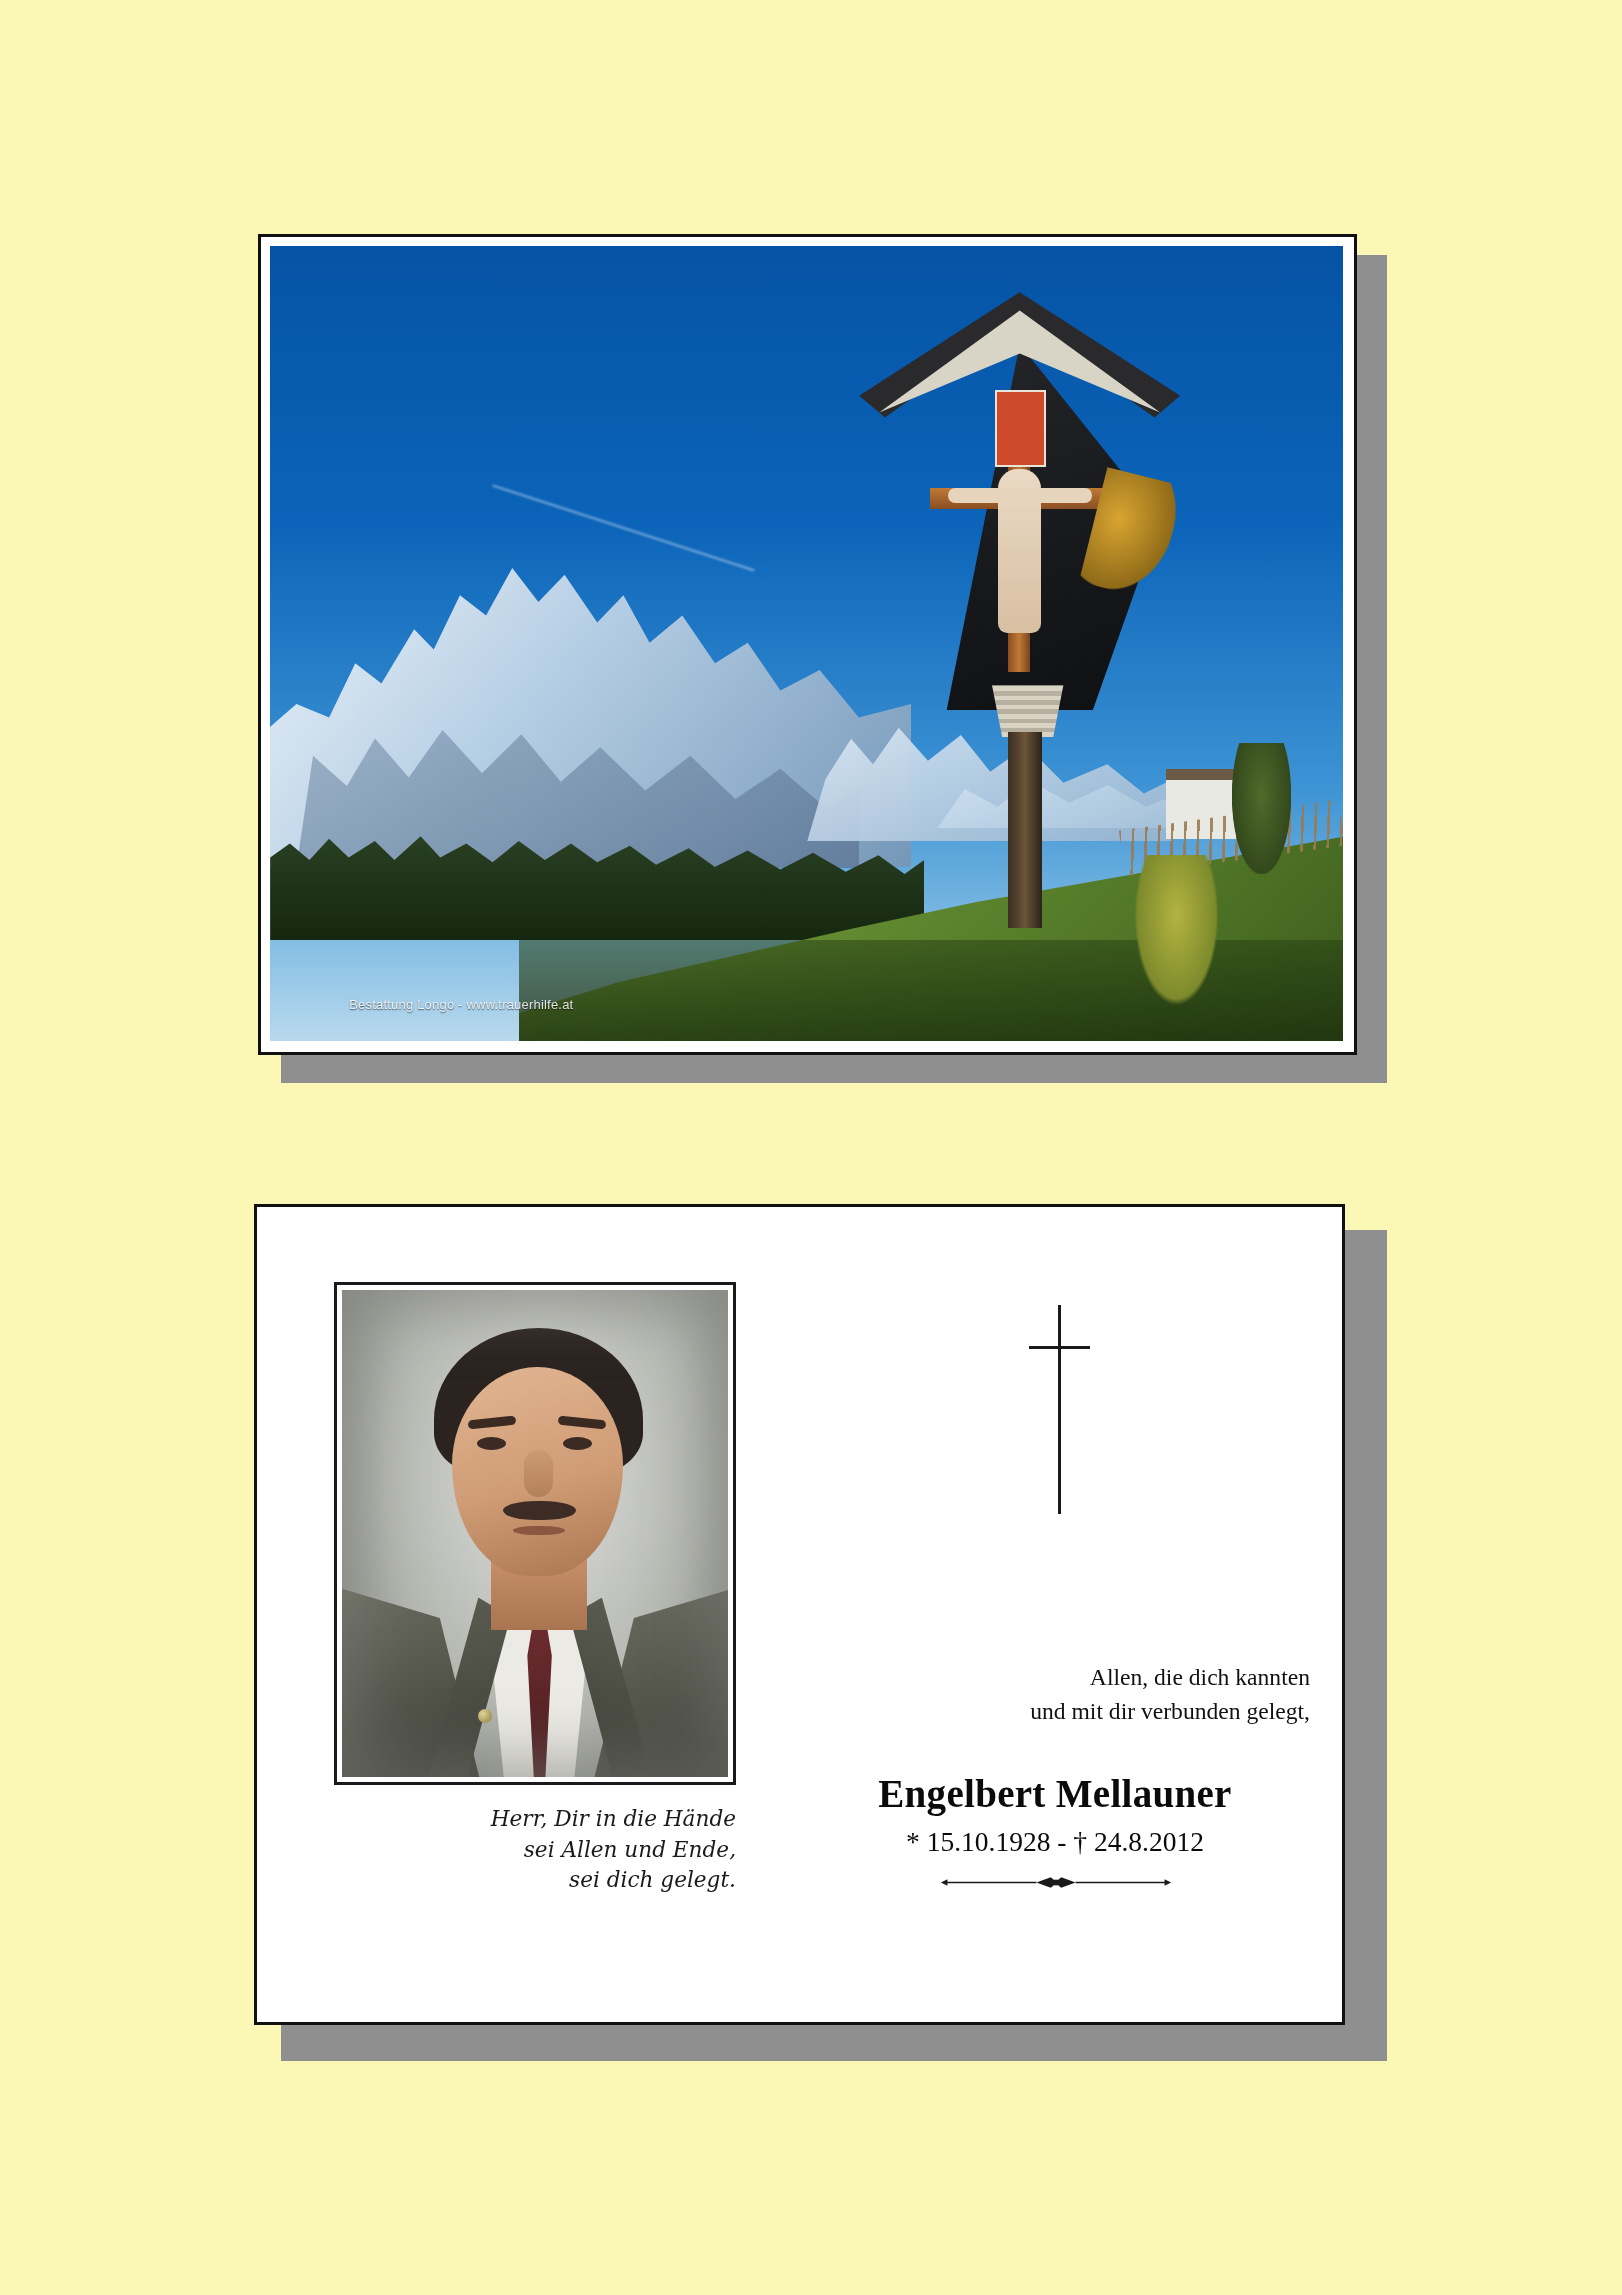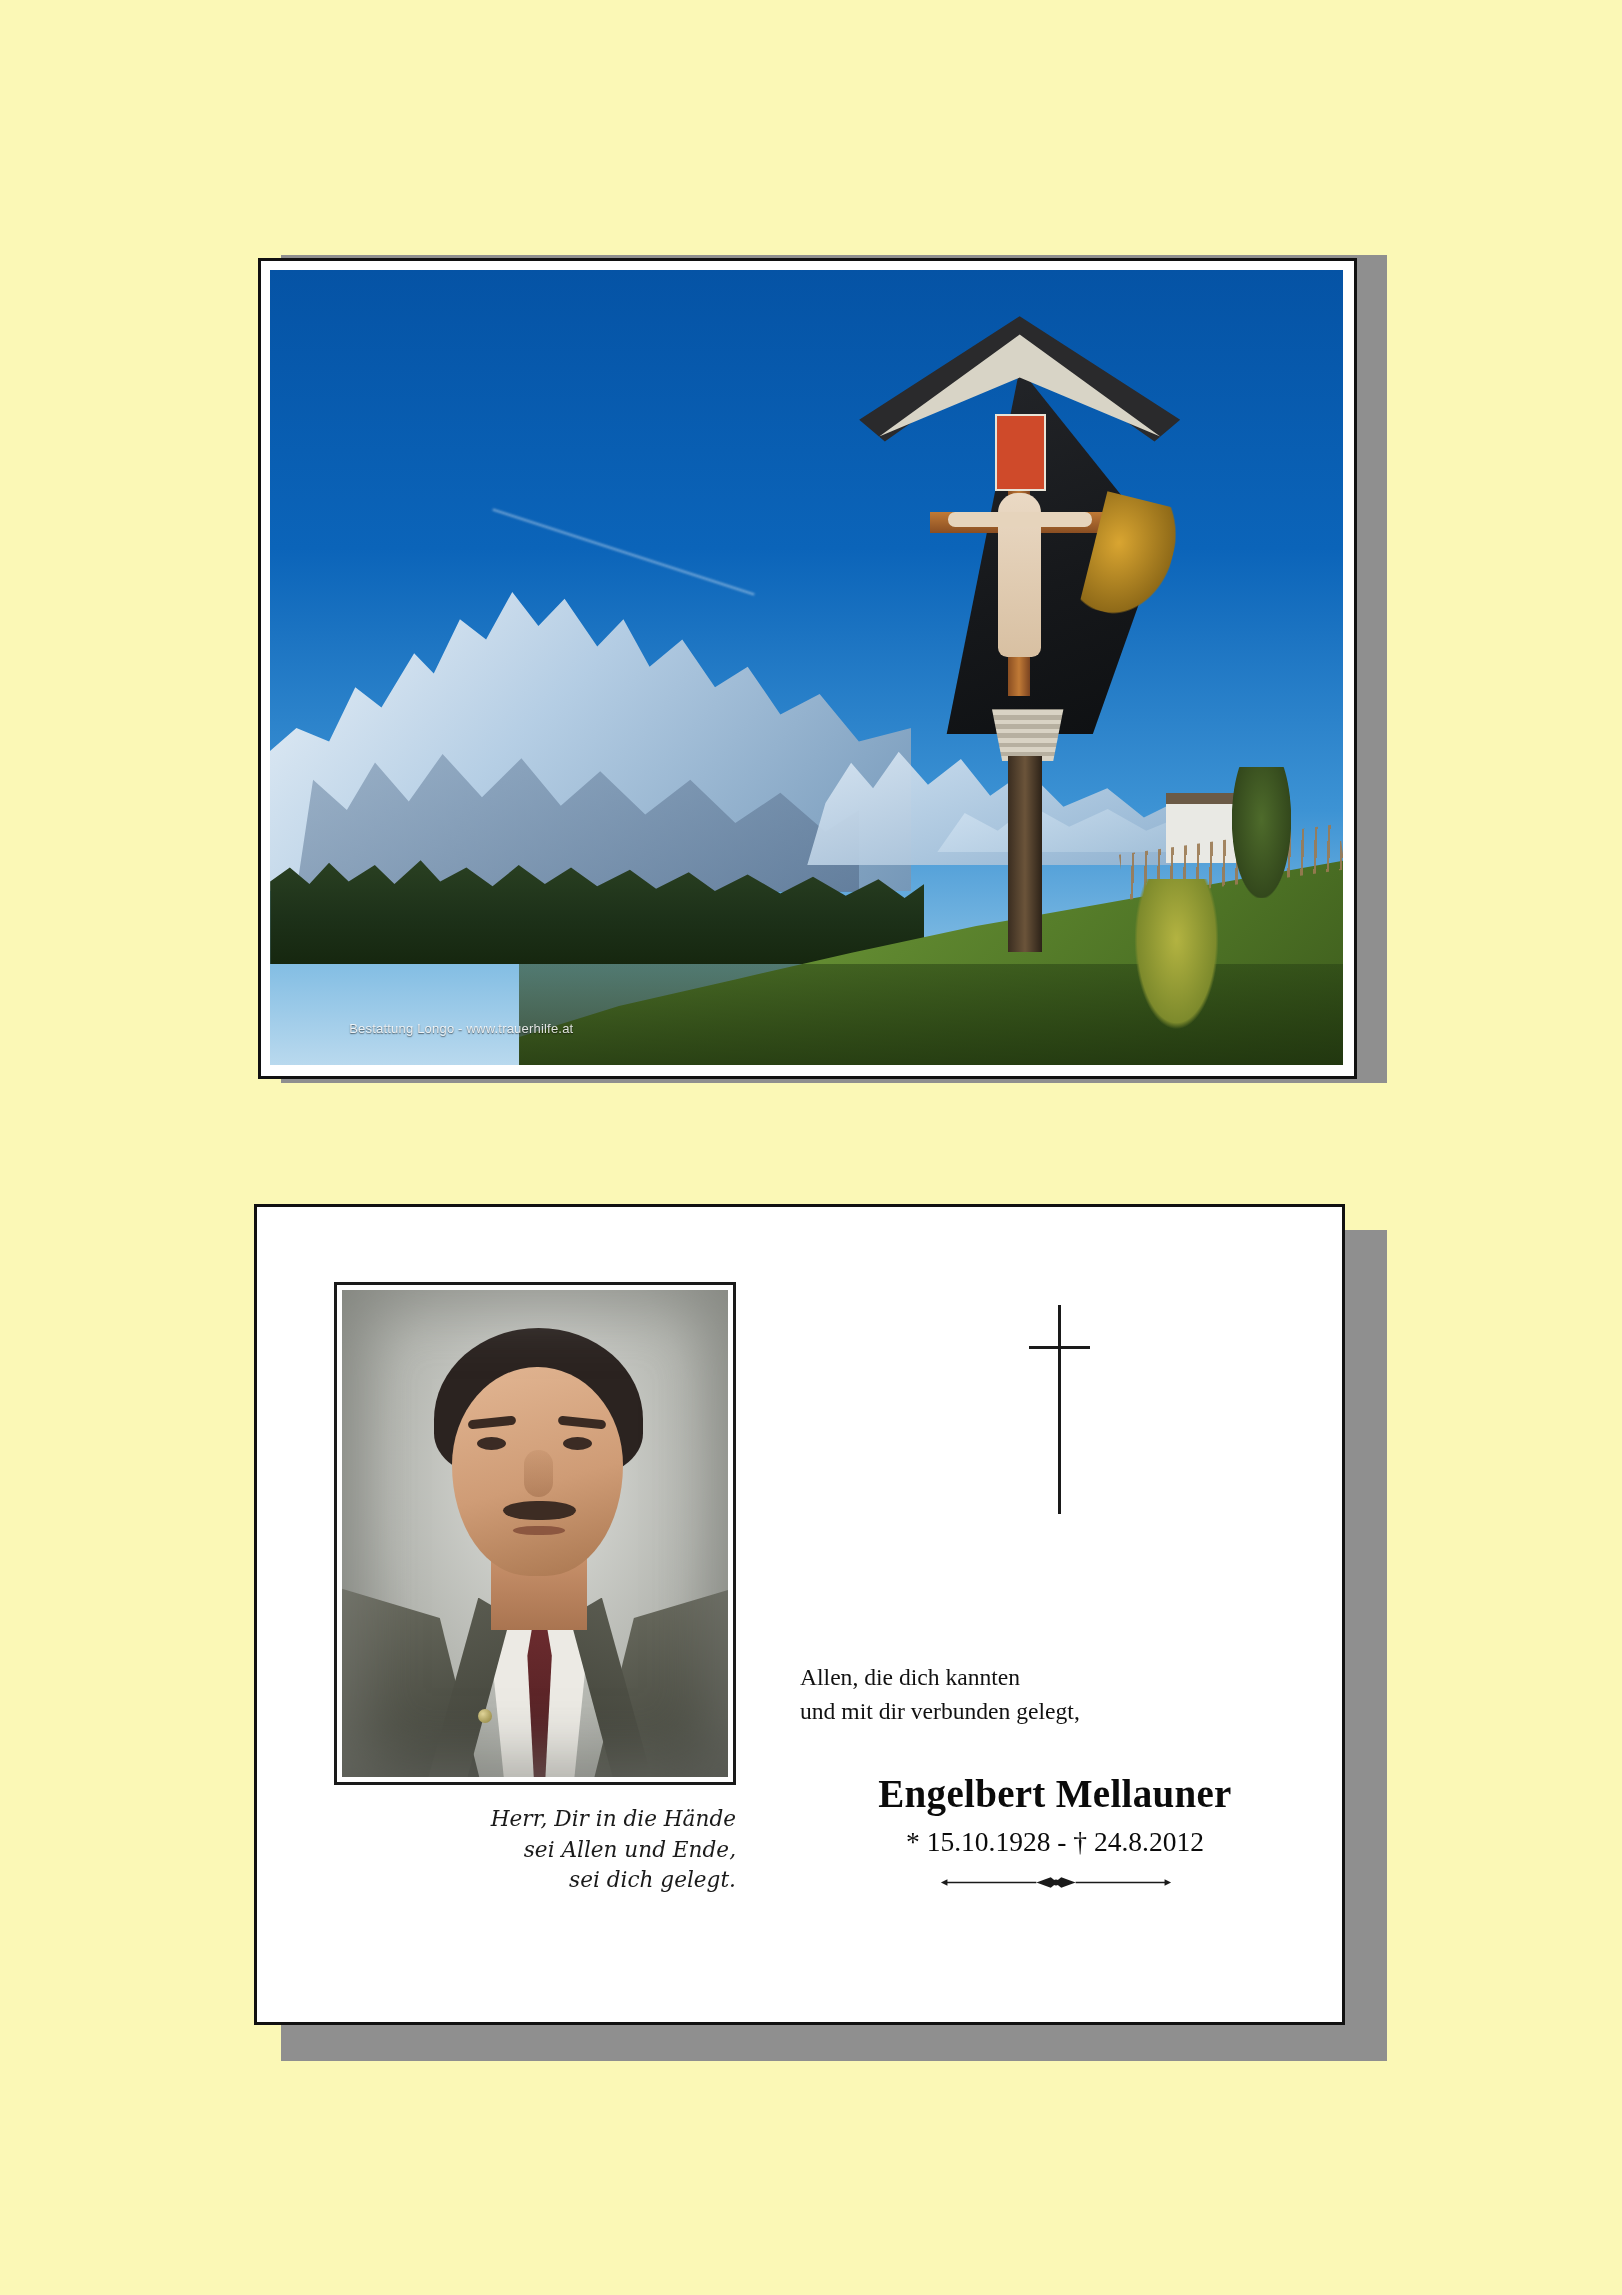--- a/index.html
+++ b/index.html
@@ -28,21 +28,20 @@
   }
   #top-card {
     position: absolute;
     left: 258px;
     top: 234px;
     width: 1099px;
     height: 821px;
     background: #ffffff;
     border: 3.9px solid #111111;
     box-sizing: border-box;
-    margin-top: 24px;
   }
   #top-photo {
     position: absolute;
     left: 9.2px;
     top: 9.2px;
     width: 1073px;
     height: 795px;
     overflow: hidden;
     background: #0a3d77;
   }
@@ -474,21 +473,21 @@
     left: 0; top: 41px;
     width: 61px; height: 3.3px;
     background: #1a1a1a;
   }
 
   #dedication {
     position: absolute;
     left: 543px;
     top: 453px;
     width: 510px;
-    text-align: left;
+    text-align: right;
     font-family: "Liberation Serif", serif;
     font-size: 23.6px;
     line-height: 1.45;
     color: #111111;
   }
   #name {
     position: absolute;
     left: 543px;
     top: 564px;
     width: 510px;

